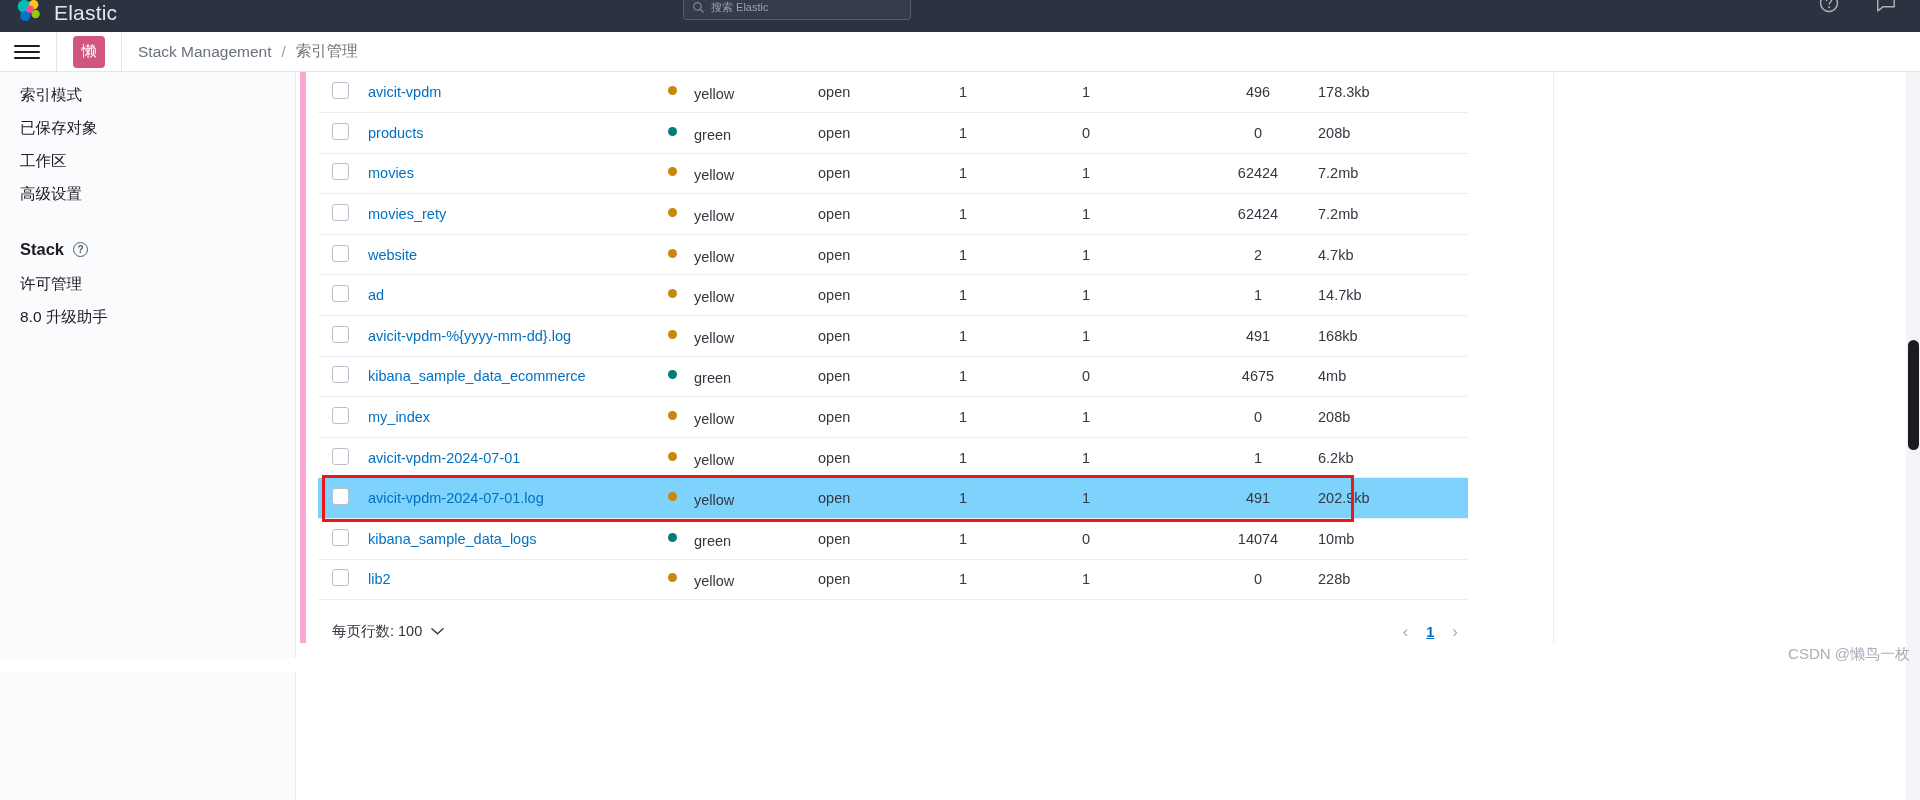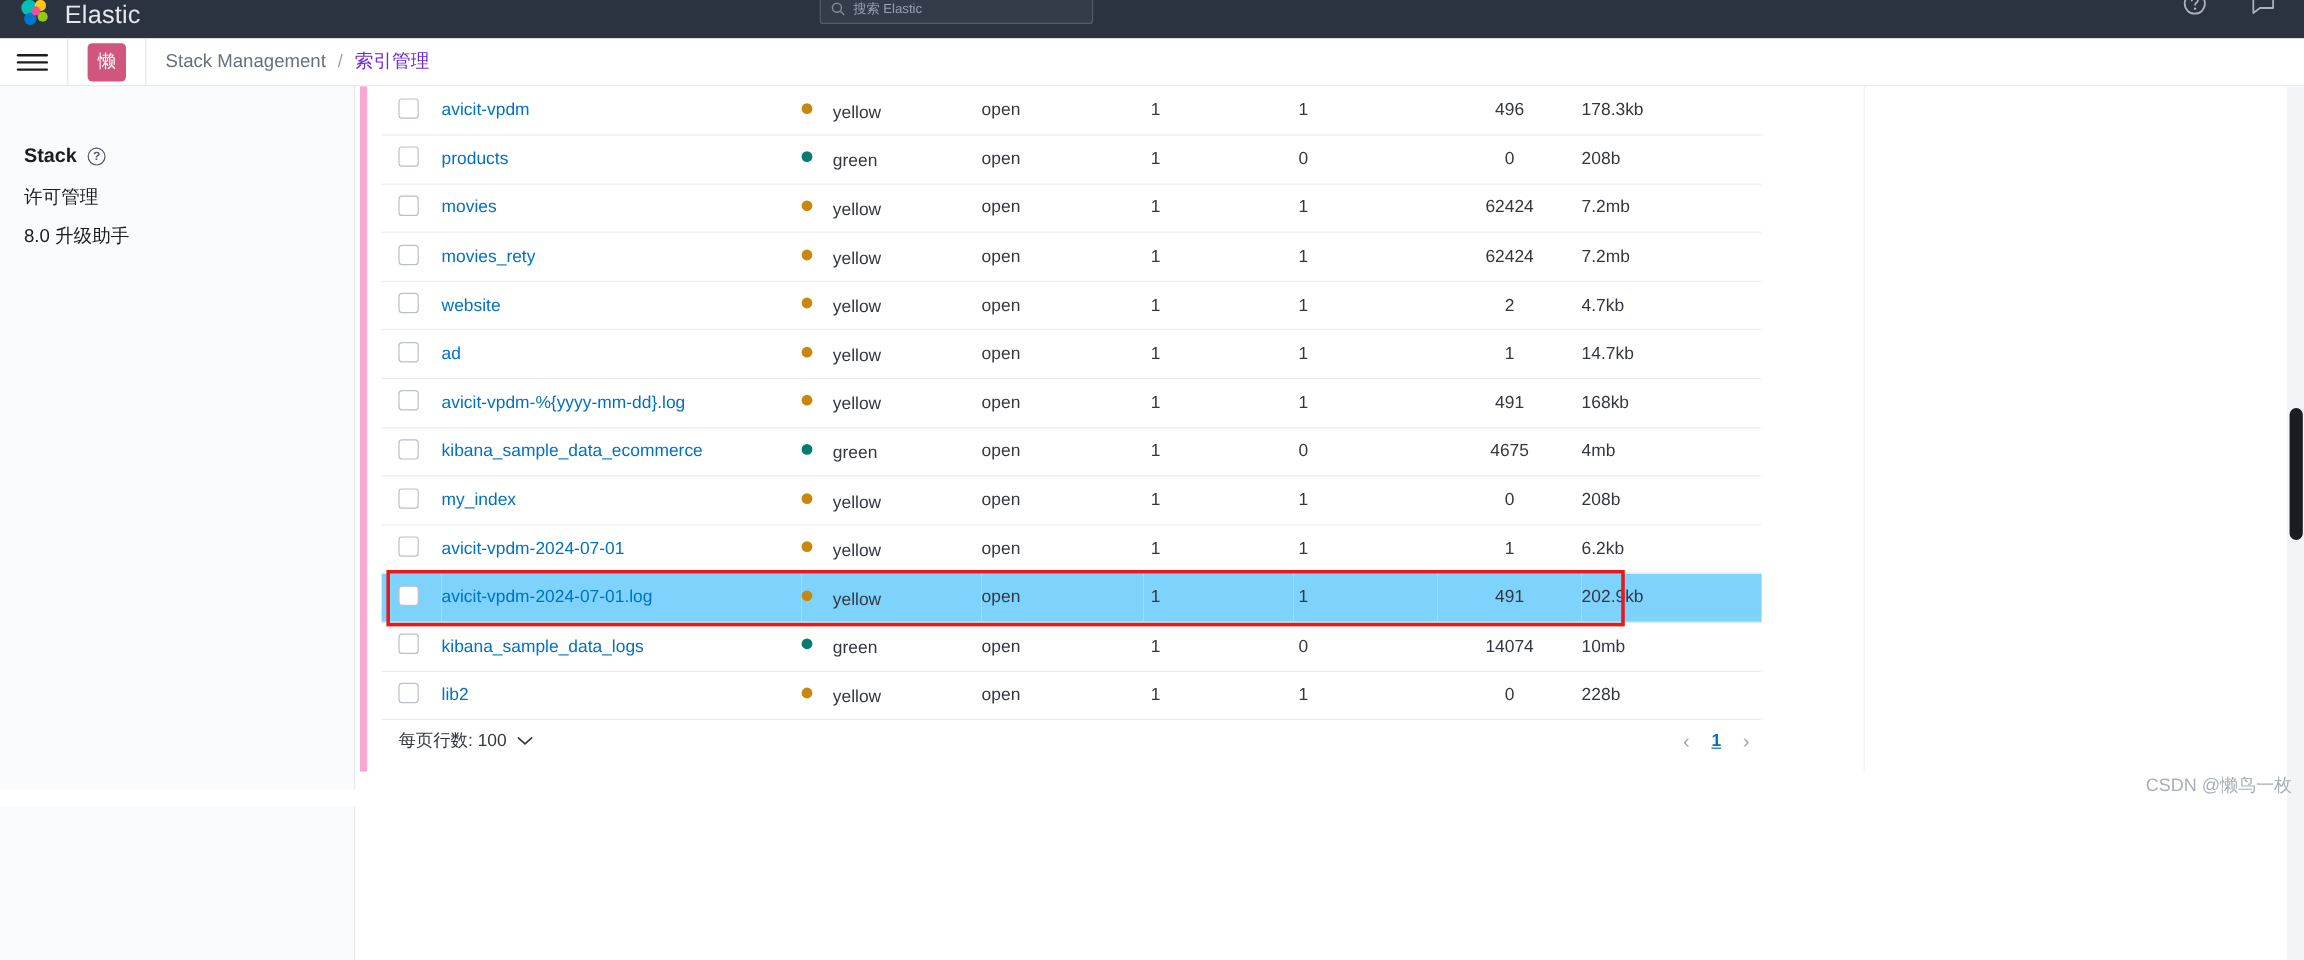--- a/index.html
+++ b/index.html
@@ -78,21 +78,21 @@
     background: #d0567e;
     color: #fff; font-size: 15px;
     display: flex; align-items: center; justify-content: center;
     font-family: "Liberation Sans", sans-serif;
   }
   .crumb {
     font-size: 15.5px; color: #69707d;
     font-family: "Liberation Sans", sans-serif;
     cursor: pointer; white-space: nowrap;
   }
-  .crumb.active { color: #6d28d9; }
+  .crumb.active { color: #737373; }
   .crumb-slash { color: #98a2b3; font-size: 15px; margin: 0 10px; }
 
   
   .sidebar {
     position: absolute; left: 0; top: 72px;
     width: 296px; height: 728px;
     background: #fafbfd;
     border-right: 1px solid #e7eaf1;
     padding-top: 6px;
   }
@@ -100,21 +100,21 @@
     font-size: 15.5px; color: #1a1c21;
     padding: 4px 0 4px 20px;
     line-height: 25px;
     cursor: pointer;
     font-family: "Liberation Sans", sans-serif;
     white-space: nowrap;
   }
   .side-group-title {
     display: flex; align-items: center; gap: 9px;
     padding: 0 0 0 20px;
-    margin-top: 43px; margin-bottom: 8px;
+    margin-top: 30px; margin-bottom: 8px;
     font-size: 16.5px; font-weight: bold; color: #1a1c21;
     font-family: "Liberation Sans", sans-serif;
   }
   .help-circle {
     width: 15px; height: 15px; border-radius: 50%;
     border: 1.4px solid #535966;
     color: #535966; font-size: 10px;
     display: flex; align-items: center; justify-content: center;
     line-height: 1;
     font-family: "Liberation Sans", sans-serif;
@@ -177,21 +177,21 @@
     width: 1032px; height: 46px;
     border: 3px solid #e8191c;
     pointer-events: none;
     z-index: 5;
   }
   tr.hl td { background: #7dd3fc; }
 
   
   .tfoot {
     display: flex; align-items: center;
-    margin-left: 26px; margin-top: 8px;
+    margin-left: 26px; margin-top: 22px;
     width: 1126px;
   }
   .perpage {
     display: flex; align-items: center; gap: 9px;
     font-size: 14.5px; color: #343741; cursor: pointer;
     font-family: "Liberation Sans", sans-serif;
   }
   .pager {
     margin-left: auto; display: flex; align-items: center; gap: 18px;
   }
@@ -267,20 +267,26 @@
     </div>
     <div class="bread-sep"></div>
     <div class="space-avatar">懒</div>
     <div class="bread-sep"></div>
     <div class="crumb">Stack Management</div>
     <div class="crumb-slash">/</div>
     <div class="crumb active">索引管理</div>
   </div>
 
   <div class="sidebar">
+    <div id="side-items">
+        <div class="side-item">索引模式</div>
+        <div class="side-item">已保存对象</div>
+        <div class="side-item">工作区</div>
+        <div class="side-item">高级设置</div>
+      </div>
 
     <div class="side-group-title">
       <span>Stack</span>
       <span class="help-circle">?</span>
     </div>
     <div id="side-group-items">
         <div class="side-item">许可管理</div>
         <div class="side-item">8.0 升级助手</div>
       </div>
   </div>

